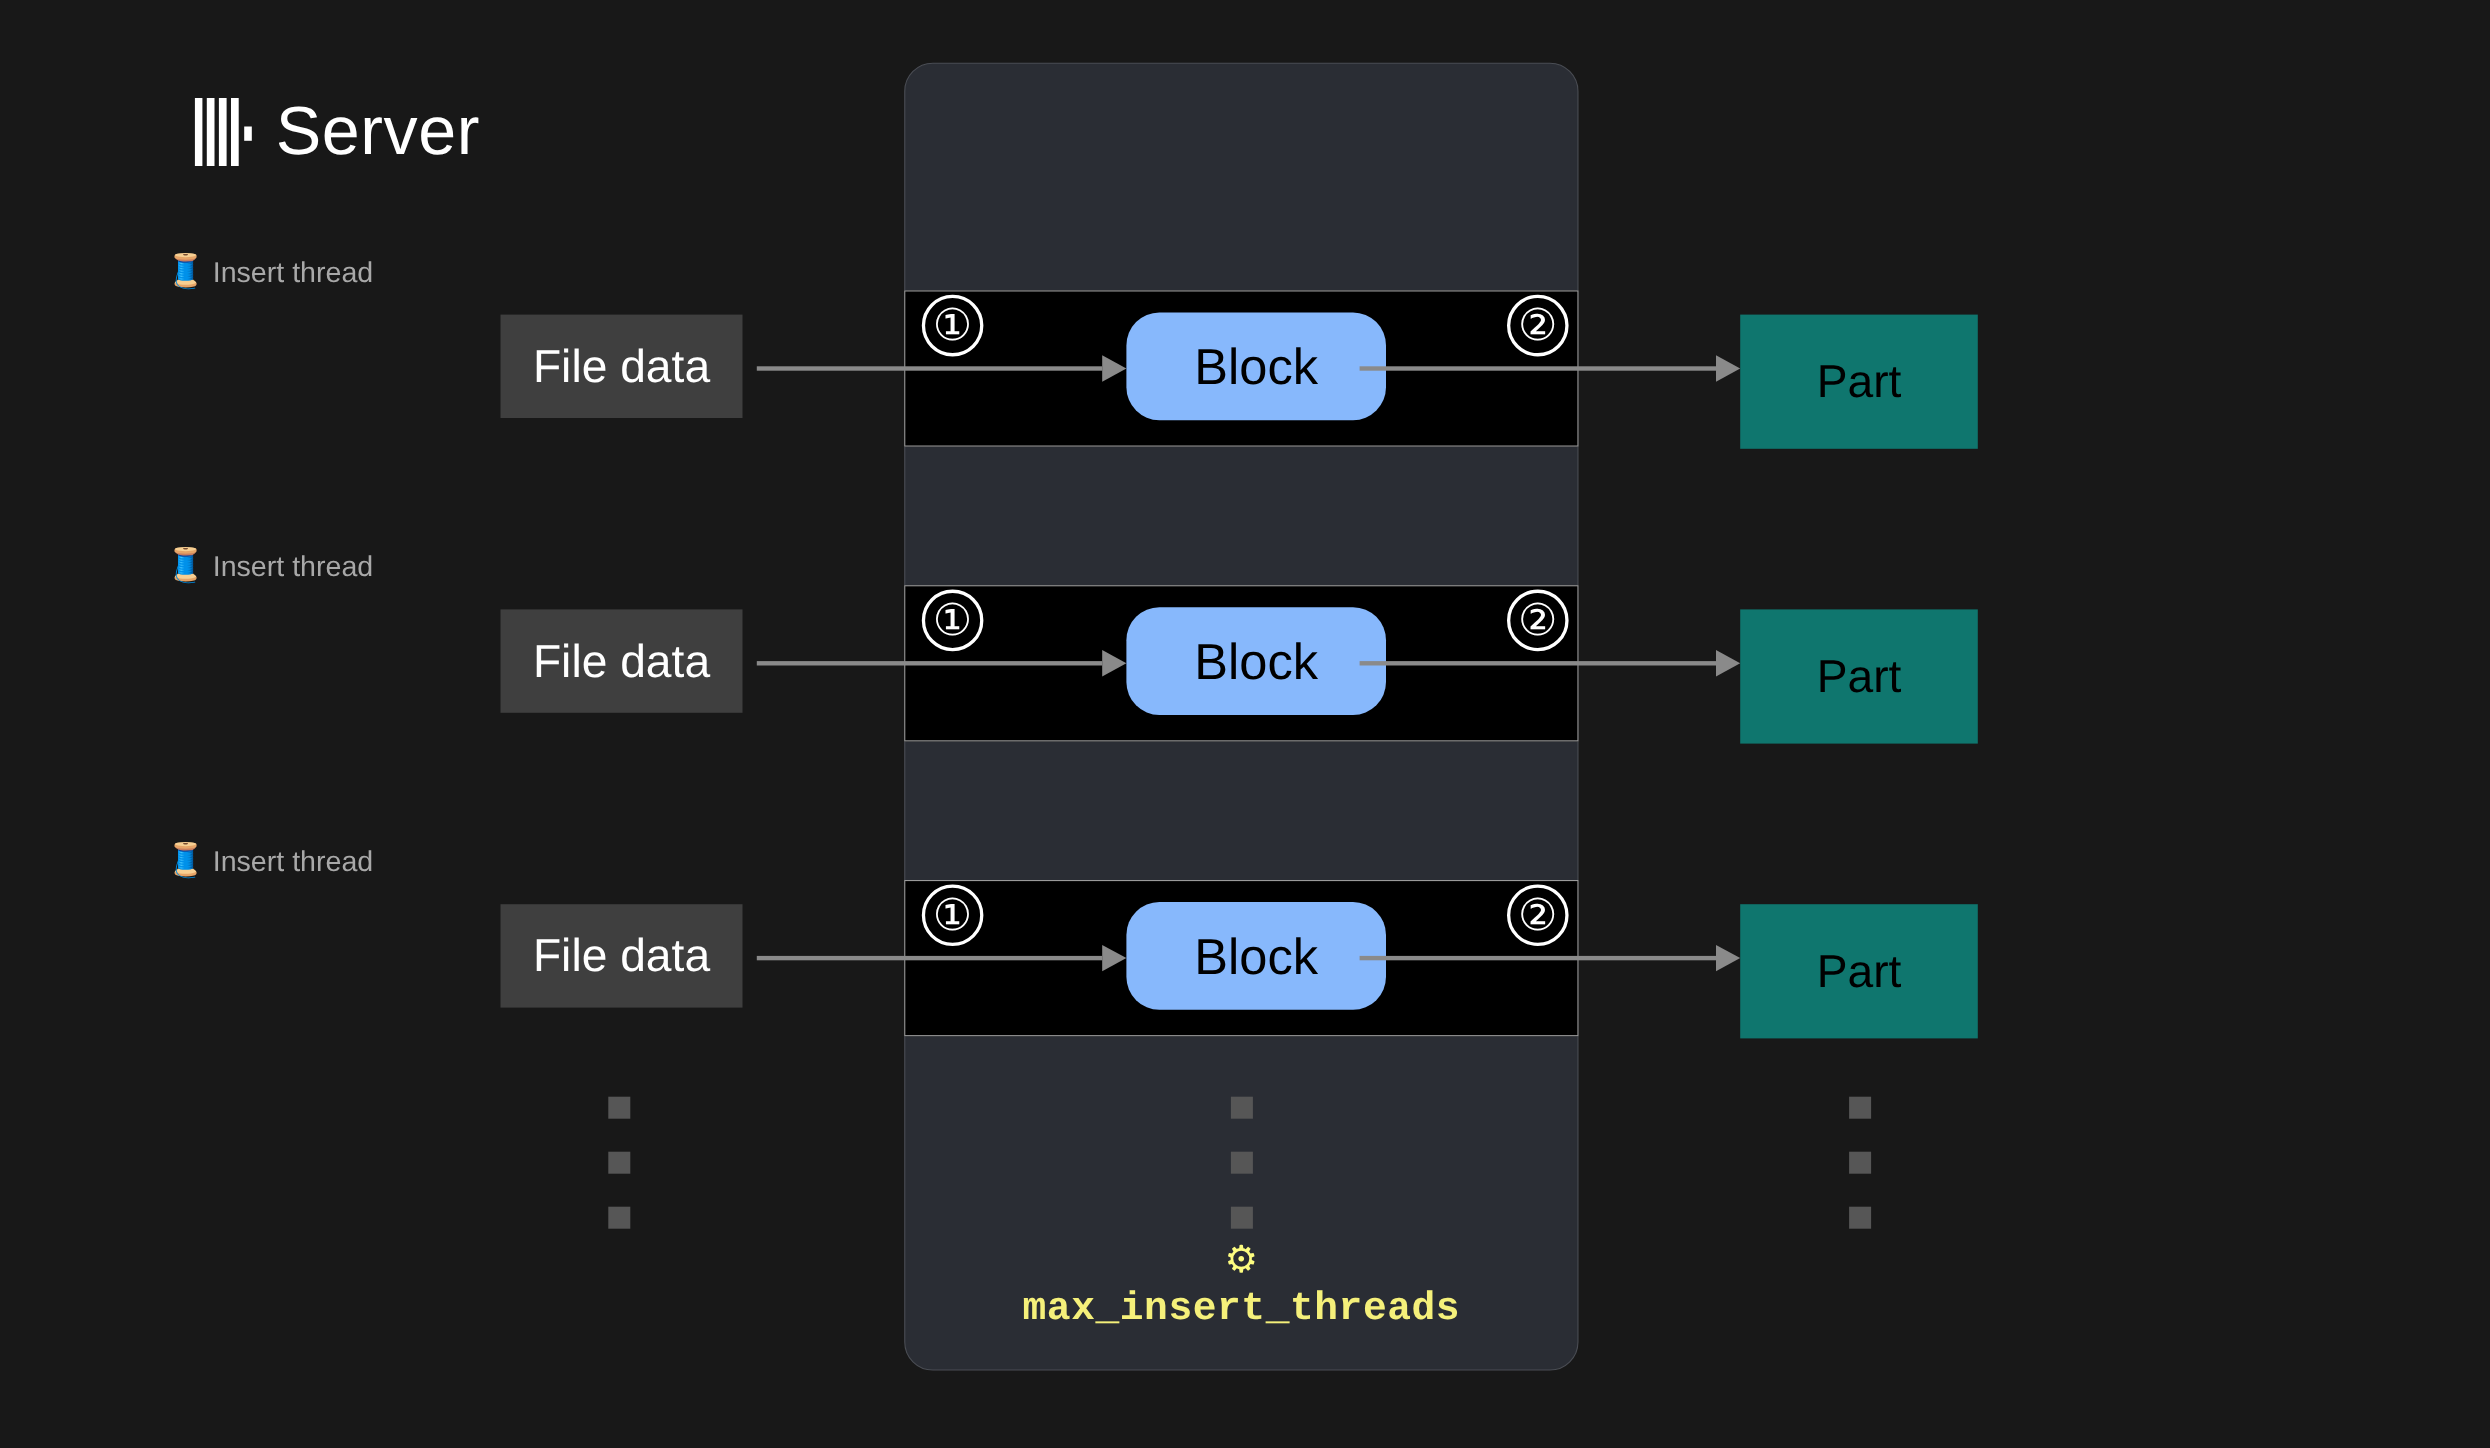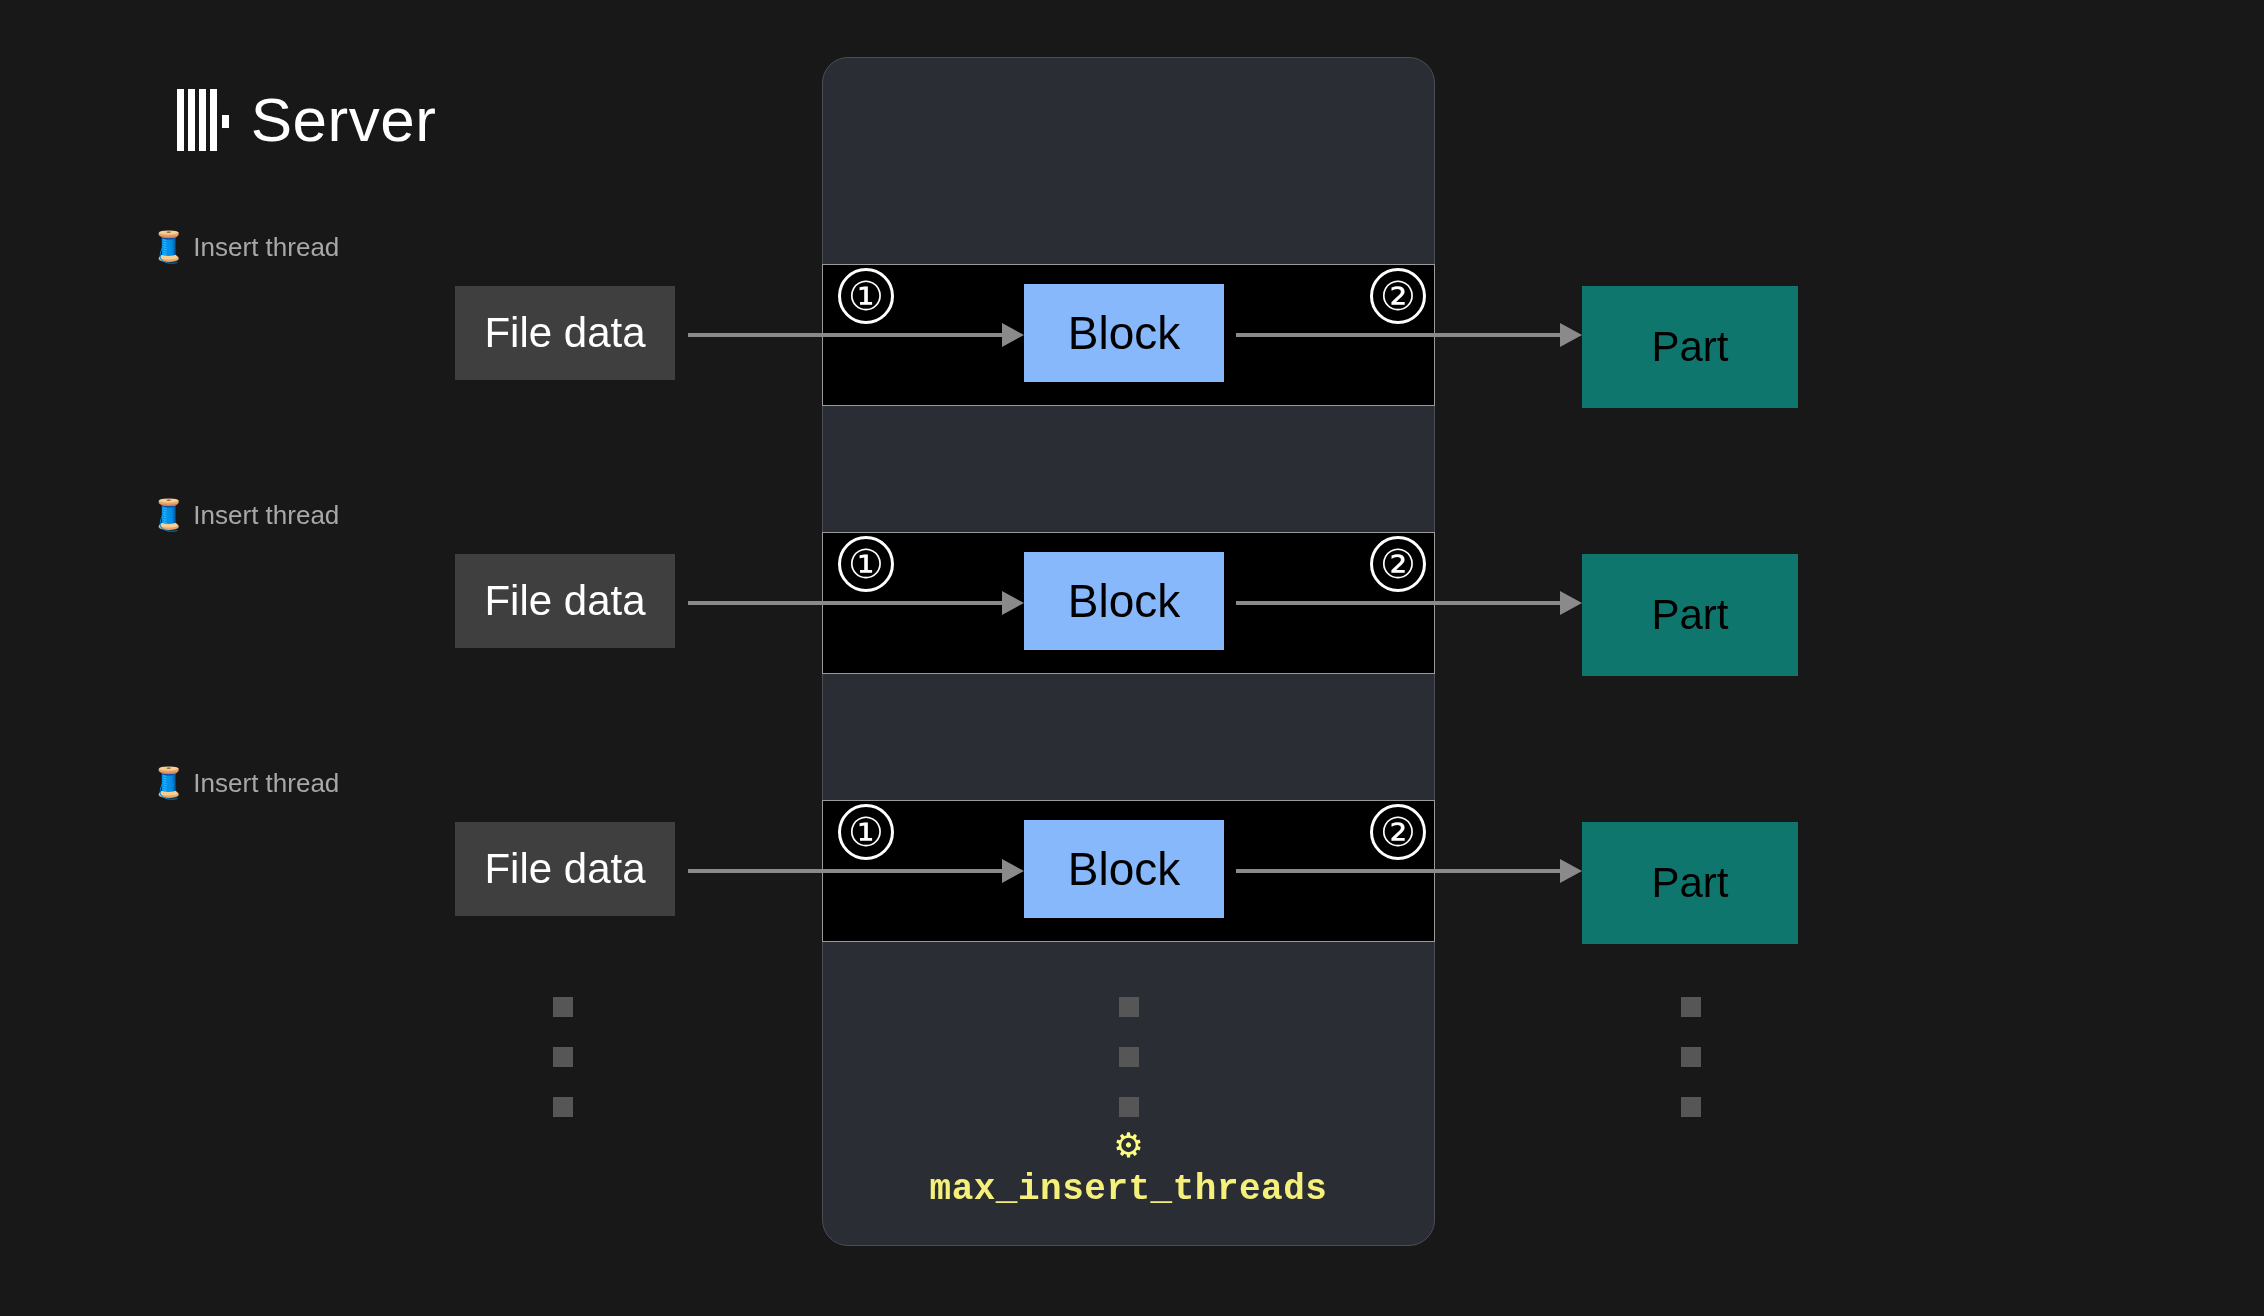--- a/index.html
+++ b/index.html
@@ -104,29 +104,30 @@
     line-height: 1;
     font-family: "Liberation Sans", sans-serif;
     background: transparent;
     padding: 0 4px;
   }
 
   
   .block-box {
     position: absolute;
     left: 1024px;
-    width: 200px;
+    width: 236px;
     height: 98px;
     background: #87b8fc;
     display: flex;
     align-items: center;
     justify-content: center;
     color: #000000;
     font-size: 46px;
     font-family: "Liberation Sans", sans-serif;
+    border-radius: 30px;
   }
   .block-0 { top: 284px; }
   .block-1 { top: 552px; }
   .block-2 { top: 820px; }
 
   
   .filedata-box {
     position: absolute;
     left: 455px;
     width: 220px;

